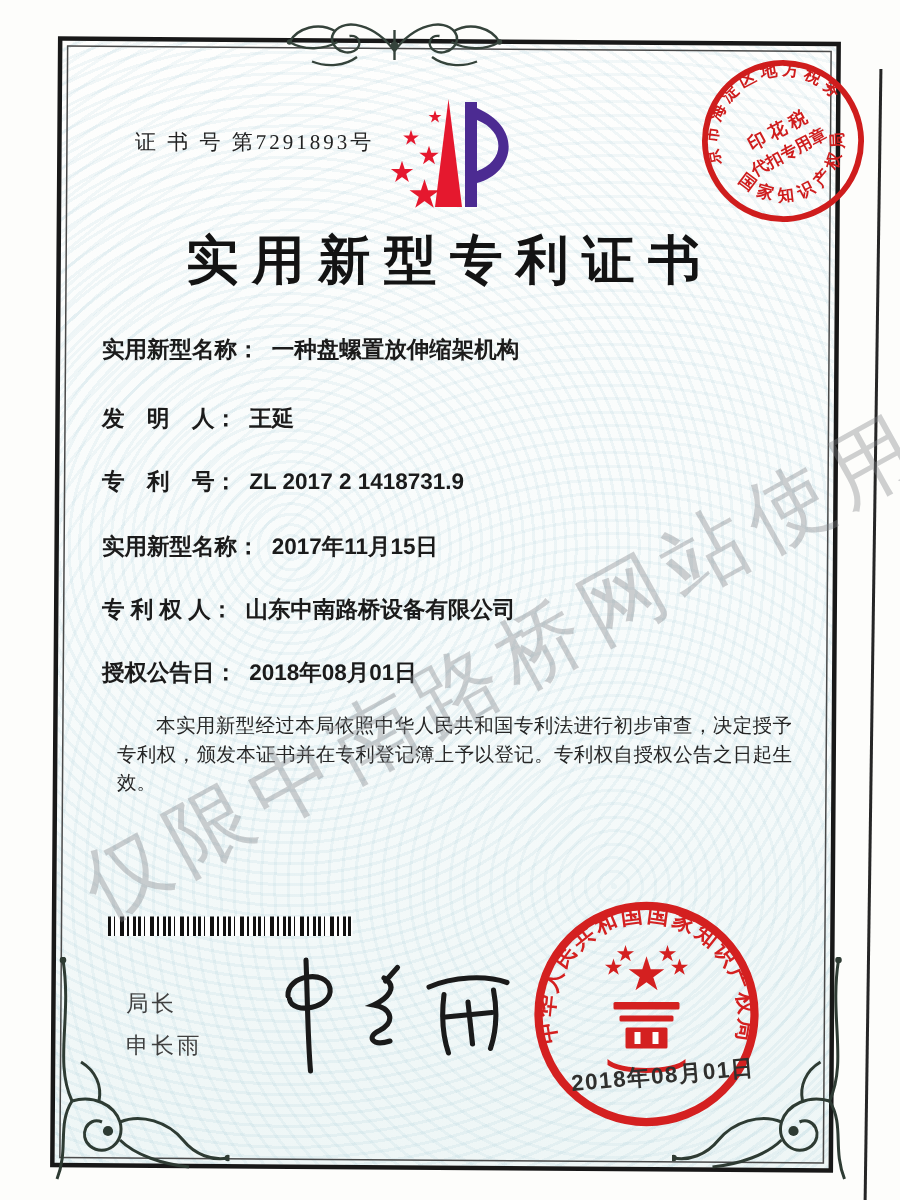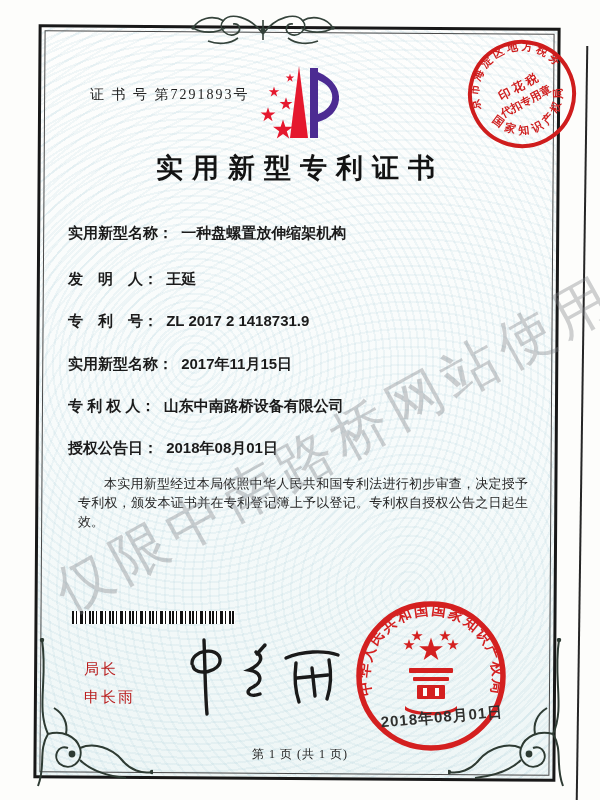--- a/index.html
+++ b/index.html
@@ -16,38 +16,38 @@
   .frame-inner{position:absolute;inset:3px;border:1px solid #4a4a4a;}
   .paper-edge{position:absolute;right:17px;top:46px;bottom:-2px;width:2px;
     background:#262626;transform:rotate(.8deg);}
 
   .abs{position:absolute;}
 
   .cert-no{left:66px;top:86px;font-family:"Liberation Serif","DejaVu Serif",serif;
     font-size:14px;letter-spacing:2px;color:#222;margin-left:24px;}
 
   .title{left:0;right:0;top:150px;text-align:center;
-    font-family:"Liberation Serif","DejaVu Serif",serif;font-size:27px;
+    font-family:"Liberation Serif","DejaVu Serif",serif;font-size:35px;
     font-weight:600;letter-spacing:9px;color:#131313;}
 
   .field{left:68px;font-size:15px;font-weight:600;color:#1b1b1b;white-space:nowrap;}
   .field .fvalue{font-weight:600;margin-left:4px;}
 
   .body-text{left:66px;right:60px;top:462px;
     font-family:"Liberation Serif","DejaVu Serif",serif;
     font-size:13px;line-height:19px;color:#262626;text-align:justify;}
   .body-text p{margin:12px;text-indent:2em;}
 
   .barcode{left:72px;top:611px;width:163px;height:13px;
     background:repeating-linear-gradient(90deg,
       #111 0 2px,#fff 2px 4px,#111 4px 5px,#fff 5px 8px,
       #111 8px 11px,#fff 11px 13px,#111 13px 14px,#fff 14px 17px,
       #111 17px 19px,#fff 19px 20px);}
 
-  .signer{left:84px;font-size:15px;color:#b91c1c;letter-spacing:2px;}
+  .signer{left:84px;font-size:15px;color:#404040;letter-spacing:2px;}
 
   .watermark{left:42px;top:564px;transform:rotate(-29deg);transform-origin:0 0;
     font-size:56px;letter-spacing:7px;color:rgba(128,132,138,.38);
     white-space:nowrap;font-weight:400;pointer-events:none;}
 
   .date-stamp{left:352px;top:708px;width:180px;text-align:center;
     font-size:15px;font-weight:700;letter-spacing:1px;color:#30302e;
     transform:rotate(-5deg);}
 
   .footer{left:0;right:0;top:746px;text-align:center;
@@ -189,21 +189,20 @@
       <rect x="60" y="79" width="36" height="4" rx="1"></rect>
       <rect x="64" y="87" width="28" height="14" rx="1"></rect>
       <rect x="70" y="90" width="4" height="8" fill="#fdfdfb"></rect>
       <rect x="82" y="90" width="4" height="8" fill="#fdfdfb"></rect>
       <path d="M52,108 C60,116 96,116 104,108 L104,112 C94,119 62,119 52,112 Z"></path>
     </g>
   </svg>
 
   <div class="abs date-stamp">2018年08月01日</div>
 
-  <div class="abs footer">第 1 页 (共 1 页)</div>
 
   <svg class="abs" style="left:28px;top:638px;" width="125" height="152" viewBox="0 0 125 152">
     <g fill="none" stroke="#2e3b33" stroke-width="2">
       <path d="M14,2 C20,40 8,70 20,96"></path>
       <path d="M20,96 C10,112 18,128 10,148"></path>
       <path d="M20,96 C34,92 48,98 52,110 C56,124 42,134 32,126 C24,119 30,106 40,110"></path>
       <path d="M52,110 C66,104 84,110 94,122 C102,132 114,136 124,134"></path>
       <path d="M52,122 C62,132 80,138 98,140"></path>
       <path d="M26,70 C36,76 40,86 38,96"></path>
     </g>

